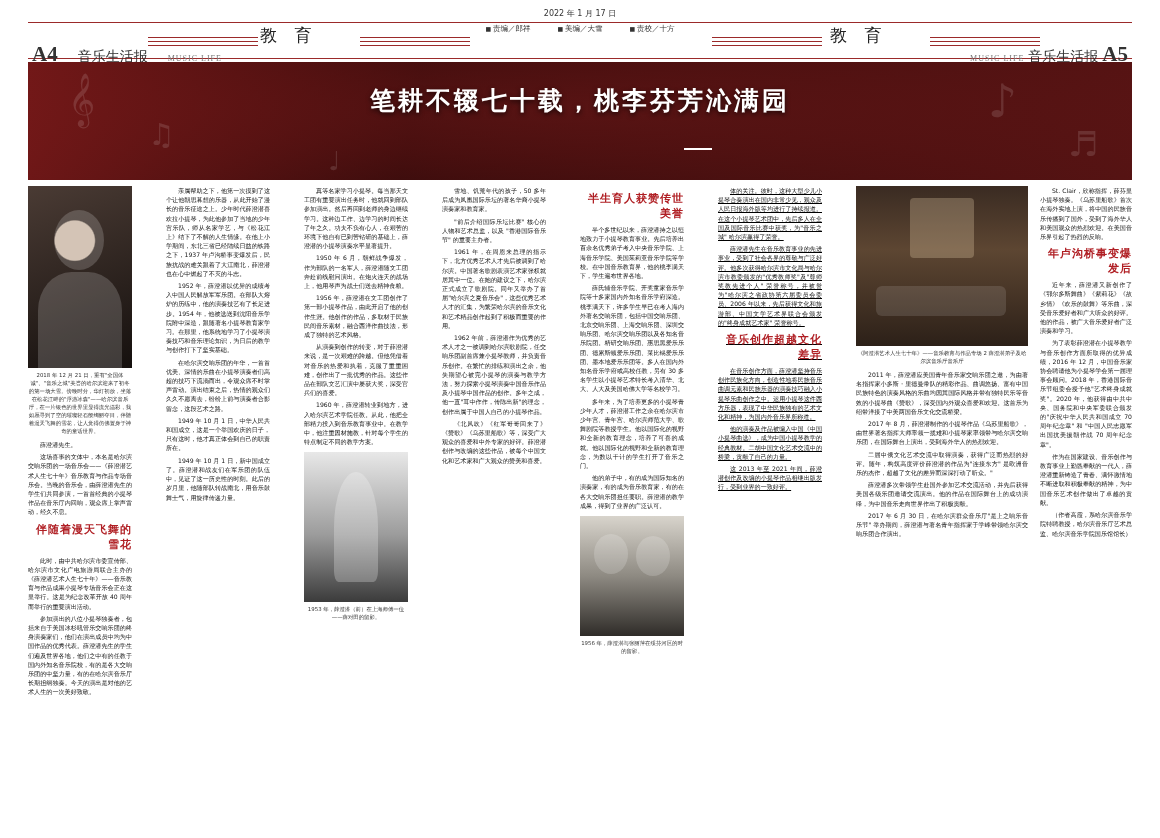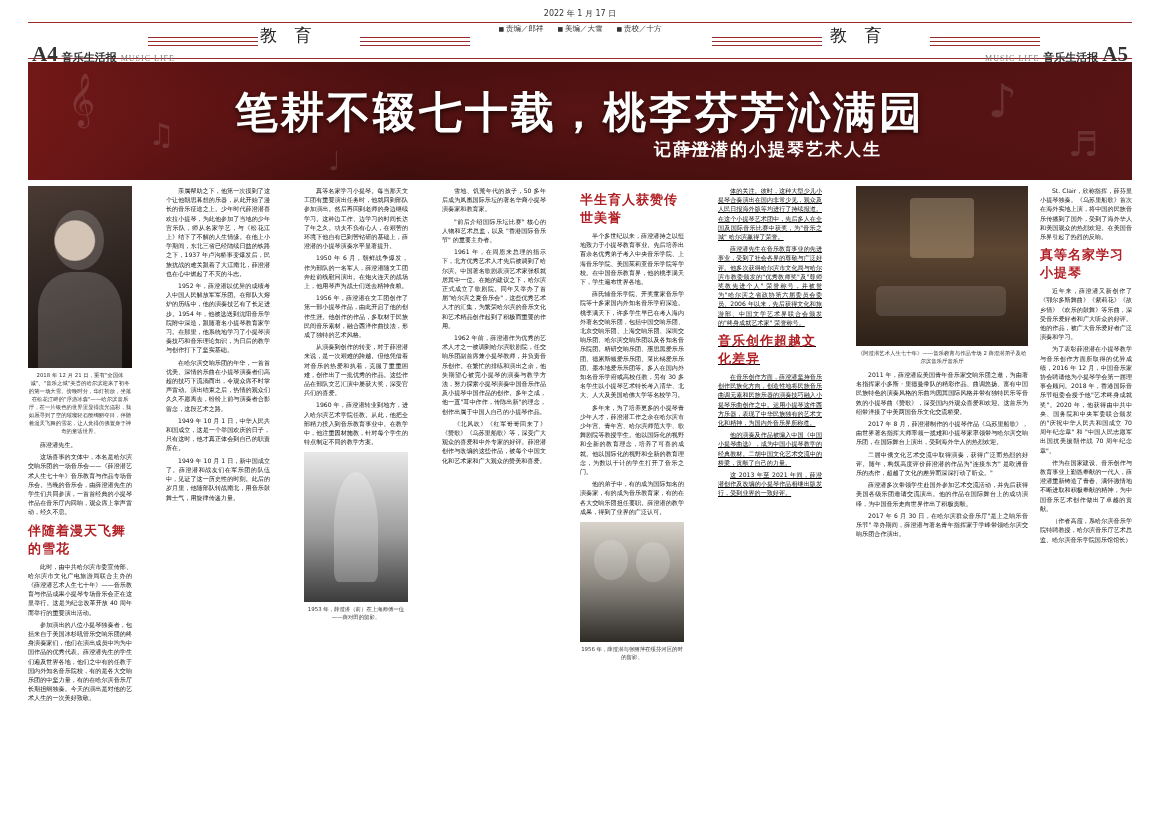--- a/index.html
+++ b/index.html
@@ -3,57 +3,57 @@
 <meta charset="utf-8">
 <style>
   html,body{margin:0;padding:0;background:#b9b9b9;}
   body{font-family:"DejaVu Sans","Liberation Sans",sans-serif;}
   #page{position:relative;width:1160px;height:838px;background:#fff;overflow:hidden;}
 
   
   .masthead{position:absolute;left:0;top:22px;width:1160px;height:40px;}
   .mh-rule{position:absolute;left:28px;right:28px;top:0;height:0;border-top:1px solid #9b2a2a;}
   .mh-rule2{position:absolute;left:28px;right:28px;top:36px;height:0;border-top:1px solid #9b2a2a;}
-  .mh-left{position:absolute;left:32px;top:6px;display:flex;align-items:baseline;gap:4px;}
+  .mh-left{position:absolute;left:32px;top:6px;display:flex;align-items:baseline;gap:20px;}
   .mh-right{position:absolute;right:32px;top:6px;display:flex;align-items:baseline;gap:4px;}
   .pg-num{font-family:"Liberation Serif","DejaVu Serif",serif;font-size:21px;font-weight:bold;color:#333;}
-  .mh-cn{font-size:11px;color:#333;font-weight:bold;}
+  .mh-cn{font-size:14px;color:#333;font-weight:normal;}
   .mh-en{font-family:"Liberation Serif",serif;font-size:8px;color:#777;letter-spacing:1px;margin-top:26px;}
   .sec-title{position:absolute;top:2px;font-family:"DejaVu Sans",sans-serif;font-size:17px;font-weight:normal;color:#222;letter-spacing:6px;}
   .sec-left{left:260px;}
   .sec-right{left:830px;}
   .deco{position:absolute;top:12px;width:110px;}
   .deco i{display:block;border-top:1px solid #9b2a2a;margin:3px 0;}
   .deco.l1{left:148px;}
   .deco.l2{left:360px;}
   .deco.r1{left:712px;}
   .deco.r2{left:930px;}
   .mh-date{position:absolute;left:50%;transform:translateX(-50%);top:-14px;font-size:8px;color:#333;}
-  .mh-credits{position:absolute;left:50%;transform:translateX(-50%);top:2px;font-size:7.5px;color:#333;display:flex;gap:14px;}
+  .mh-credits{position:absolute;left:50%;transform:translateX(-50%);top:2px;font-size:7.5px;color:#333;display:flex;gap:27px;}
   .mh-credits span::before{content:"■ ";color:#333;font-size:6px;}
 
   
   .hero{position:absolute;left:28px;top:62px;width:1104px;height:118px;overflow:hidden;
         background:radial-gradient(ellipse at 50% 40%, #7d1d1d 0%, #5d1414 45%, #2a0a0a 100%);}
   .hero:before{content:"";position:absolute;inset:0;
         background:linear-gradient(100deg,rgba(120,25,25,.9) 0%,rgba(60,12,12,.6) 35%,rgba(90,20,20,.9) 100%);}
   .hero-note{position:absolute;color:rgba(255,255,255,.13);font-size:46px;}
   .hero-title{position:absolute;left:0;right:0;top:22px;text-align:center;
-        font-family:"DejaVu Sans",sans-serif;font-weight:bold;font-size:43px;color:#fff;letter-spacing:3px;
+        font-family:"DejaVu Sans",sans-serif;font-weight:bold;font-size:25px;color:#fff;letter-spacing:3px;
         text-shadow:0 2px 5px rgba(0,0,0,.7);}
   .hero-sub{position:absolute;right:250px;top:76px;font-size:17px;color:#fff;letter-spacing:2px;font-weight:bold;}
   .hero-dash{position:absolute;right:420px;top:86px;width:28px;border-top:2px solid #fff;}
 
   
   .cols{position:absolute;left:28px;top:186px;width:1104px;height:638px;}
   .col{position:absolute;top:0;width:104px;height:638px;}
   .col p{margin:0 0 3px 0;font-size:6.1px;line-height:9.2px;color:#111;text-align:justify;text-justify:inter-ideograph;
          font-family:"DejaVu Sans",sans-serif;}
   .col p.ind{text-indent:12px;}
-  .subhead{font-size:13px;font-weight:bold;color:#b01f24;text-align:left;margin:5px 0 4px 0;letter-spacing:1px;}
+  .subhead{font-size:11px;font-weight:bold;color:#b01f24;text-align:right;margin:5px 0 4px 0;letter-spacing:1px;}
   .photo{width:100%;background:#6d6d6d;position:relative;overflow:hidden;margin-bottom:3px;}
   .cap{font-size:5.4px;color:#333;text-align:center;line-height:8px;margin:1px 0 5px 0;}
 
   
   .img-portrait{height:182px;background:
       radial-gradient(circle at 45% 30%, #cbb8a6 0 14%, transparent 15%),
       linear-gradient(160deg,#4a3b34 0%,#2a211d 60%,#15100e 100%);}
   .img-orch{height:160px;background:
       linear-gradient(180deg,#3a2b22 0%,#5d4632 40%,#2c2018 100%);}
   .img-statue{height:150px;background:linear-gradient(180deg,#e8e8e8 0%,#9c9c9c 55%,#3b3b3b 100%);}
@@ -114,21 +114,20 @@
   </div>
 
   <div class="hero">
     <span class="hero-note" style="left:40px;top:10px;">𝄞</span>
     <span class="hero-note" style="left:120px;top:55px;font-size:30px;">♫</span>
     <span class="hero-note" style="left:960px;top:12px;">♪</span>
     <span class="hero-note" style="left:1040px;top:62px;font-size:34px;">♬</span>
     <span class="hero-note" style="left:300px;top:84px;font-size:26px;">♩</span>
     <div class="hero-title">笔耕不辍七十载，桃李芬芳沁满园</div>
     <div class="hero-dash"></div>
-    <div class="hero-sub">记薛澄潜的小提琴艺术人生</div>
   </div>
 
   <div class="cols">
 
     <div class="col" style="left:0px;">
       <div class="photo img-portrait">
         <div class="ph-fig" style="left:26px;top:24px;width:50px;height:60px;"></div>
         <div class="ph-fig" style="left:10px;top:86px;width:84px;height:96px;border-radius:40% 40% 0 0;"></div>
       </div>
       <div class="cap">2018 年 12 月 21 日，重有"全国体诚"、"音乐之城"美誉的哈尔滨迎来了初冬的第一场大雪。傍晚时分，华灯初放，坐落在松花江畔的"浮游冰森"——哈尔滨音乐厅，在一片银色的世界里显得流光溢彩，我如愿寻到了空的璀璨轻石般绚丽夺目，伴随着漫天飞舞的雪花，让人觉得仿佛置身于神奇的童话世界。</div>
@@ -197,21 +196,21 @@
       <div class="cap">《阿澄潜艺术人生七十年》——音乐教育与作品专场 2 薛澄潜弟子及哈尔滨音乐厅音乐厅</div>
       <p class="ind">2011 年，薛澄潜应美国青年音乐家交响乐团之邀，为由著名指挥家小多斯・里德曼带队的精彩作品、曲调悠扬、富有中国民族特色的演奏风格的乐曲均因其国际风格并带有独特民乐等音效的小提琴曲《赞歌》，深受国内外观众喜爱和欢迎。这首乐为绍带洋接了中美两国音乐文化交流桥梁。</p>
       <p class="ind">2017 年 8 月，薛澄潜制作的小提琴作品《乌苏里船歌》，由世界著名指挥大师率领一揽难和小提琴家率领带与哈尔滨交响乐团，在国际舞台上演出，受到海外华人的热烈欢迎。</p>
       <p class="ind">二届中俄文化艺术交流中取得演奏，获得广泛而热烈的好评。随年，构筑高度评价薛澄潜的作品为"连接东方" 是欧洲音乐的杰作，超越了文化的差异而深深打动了听众。"</p>
       <p class="ind">薛澄潜多次带领学生赴国外参加艺术交流活动，并先后获得美国各级乐团邀请交流演出。他的作品在国际舞台上的成功演绎，为中国音乐走向世界作出了积极贡献。</p>
       <p class="ind">2017 年 6 月 30 日，在哈尔滨群众音乐厅"是上之响乐音乐节" 举办期间，薛澄潜与著名青年指挥家于学峰带领哈尔滨交响乐团合作演出。</p>
     </div>
 
     <div class="col" style="left:1012px;width:92px;">
       <p class="ind">St. Clair，欣称指挥，薛芬里小提琴独奏。《乌苏里船歌》首次在海外实地上演，将中国的民族音乐传播到了国外，受到了海外华人和美国观众的热烈欢迎。在美国音乐界引起了热烈的反响。</p>
-      <div class="subhead">真等名家学习小提琴</div>
+      <div class="subhead">年卢沟桥事变爆发后</div>
       <p class="ind">近年来，薛澄潜又新创作了《鄂尔多斯舞曲》《紫莉花》《故乡情》《欢乐的鼓舞》等乐曲，深受音乐爱好者和广大听众的好评。他的作品，被广大音乐爱好者广泛演奏和学习。</p>
       <p class="ind">为了表彰薛澄潜在小提琴教学与音乐创作方面所取得的优异成绩，2016 年 12 月，中国音乐家协会聘请他为小提琴学会第一届理事会顾问。2018 年，香港国际音乐节组委会授予他"艺术终身成就奖"。2020 年，他获得由中共中央、国务院和中央军委联合颁发的"庆祝中华人民共和国成立 70 周年纪念章" 和 "中国人民志愿军出国抗美援朝作战 70 周年纪念章"。</p>
       <p class="ind">作为在国家建设、音乐创作与教育事业上勤恳奉献的一代人，薛澄潜重新铸造了青春、满怀激情地不断进取和积极奉献的精神，为中国音乐艺术创作做出了卓越的贡献。</p>
       <p class="ind">（作者高霞，系哈尔滨音乐学院特聘教授，哈尔滨音乐厅艺术总监、哈尔滨音乐学院国乐馆馆长）</p>
     </div>
 
   </div>
 </div>
 
 </body></html>

